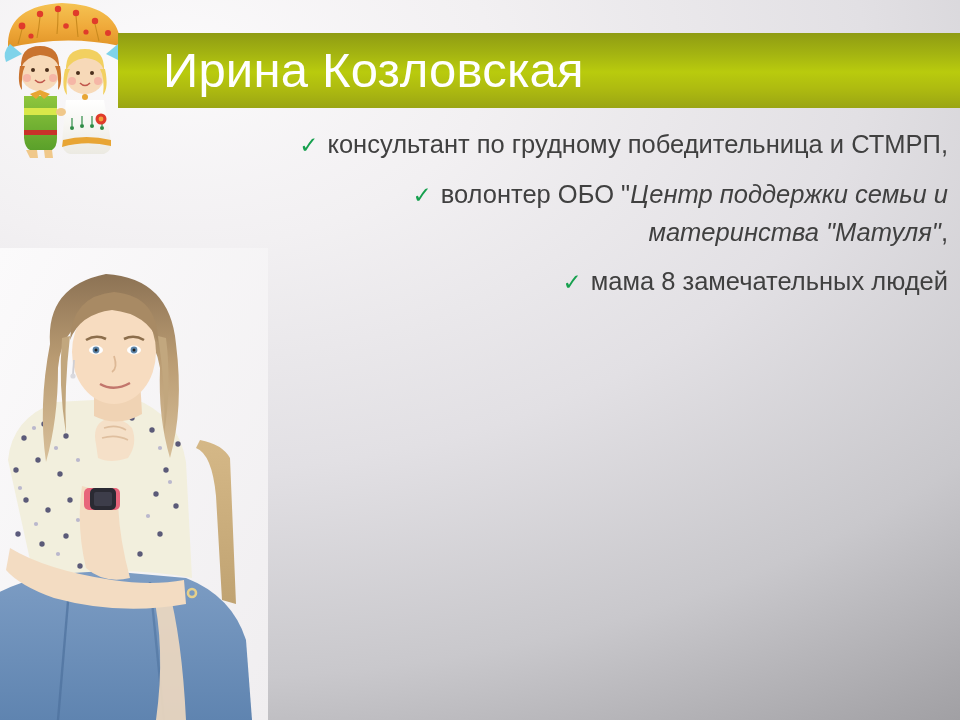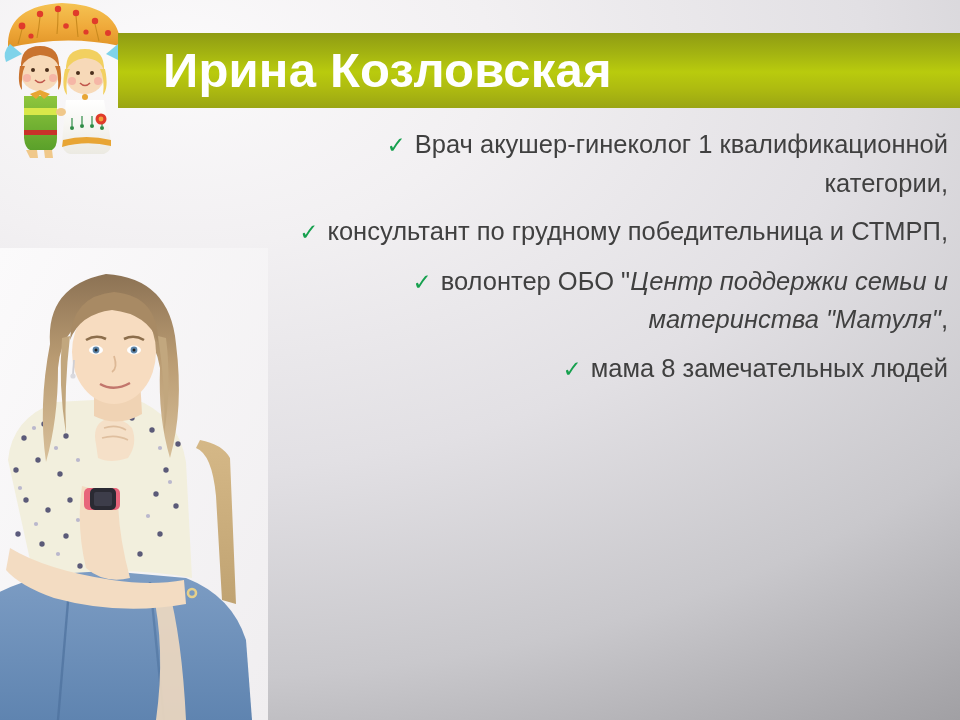--- a/index.html
+++ b/index.html
@@ -43,21 +43,21 @@
   }
   #title-text {
     position: absolute;
     left: 163px;
     top: 33px;
     width: 790px;
     height: 75px;
     line-height: 75px;
     color: #ffffff;
     font-size: 49px;
-    font-weight: bold;
+    font-weight: normal;
     letter-spacing: 0.2px;
     white-space: nowrap;
   }
 
   
   #dolls {
     position: absolute;
     left: 0px;
     top: 0px;
     width: 128px;
@@ -318,19 +318,18 @@
         <path d="M114 108 Q118 120 112 124" stroke="#ddb895" stroke-width="1.8" fill="none"></path>
         <path d="M100 136 Q114 144 130 135" stroke="#c2766c" stroke-width="2.4" fill="none"></path>
 
         <path d="M74 112 L73 126" stroke="#cfcfd4" stroke-width="1.8" fill="none"></path>
         <circle cx="73" cy="128" r="2.6" fill="#d9d9de"></circle>
       </g>
     </svg>
   </div>
 
   <div id="bullets">
-      <p class="bullet-item"><span class="check" style="color: rgb(22, 160, 78);">✓</span><span>Врач акушер-гинеколог 1 квалификационной категории,</span></p>
       <p class="bullet-item"><span class="check" style="color: rgb(22, 160, 78);">✓</span><span>консультант по грудному победительница и СТМРП,</span></p>
       <p class="bullet-item"><span class="check" style="color: rgb(22, 160, 78);">✓</span><span>волонтер ОБО "</span><span class="it">Центр поддержки семьи и материнства "Матуля"</span><span>,</span></p>
       <p class="bullet-item"><span class="check" style="color: rgb(22, 160, 78);">✓</span><span>мама 8 замечательных людей</span></p>
     </div>
 
 </div>
 
 </body></html>

